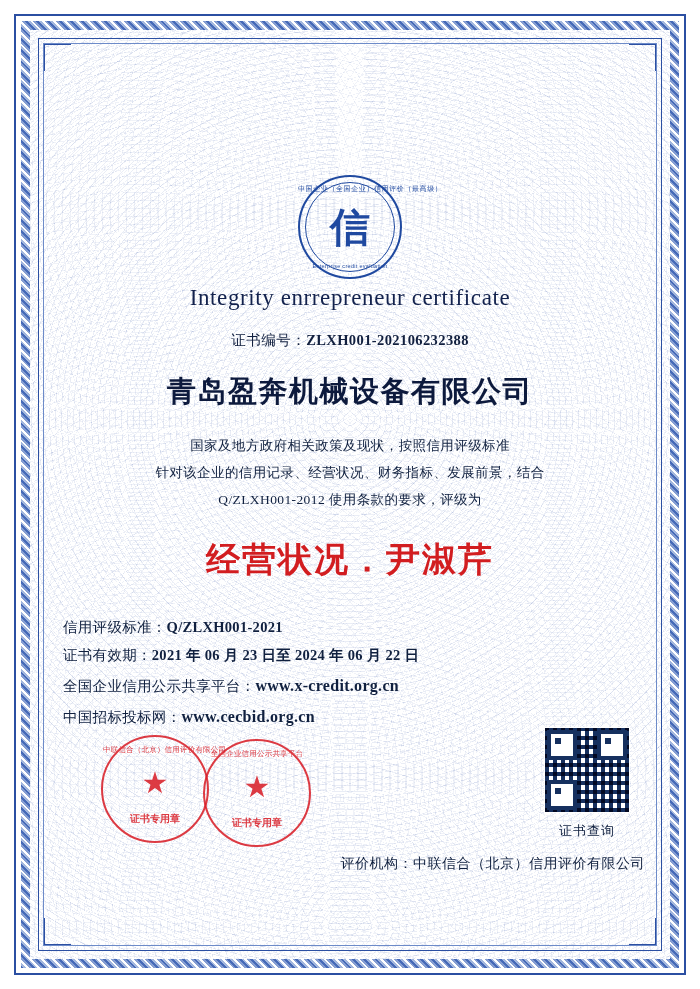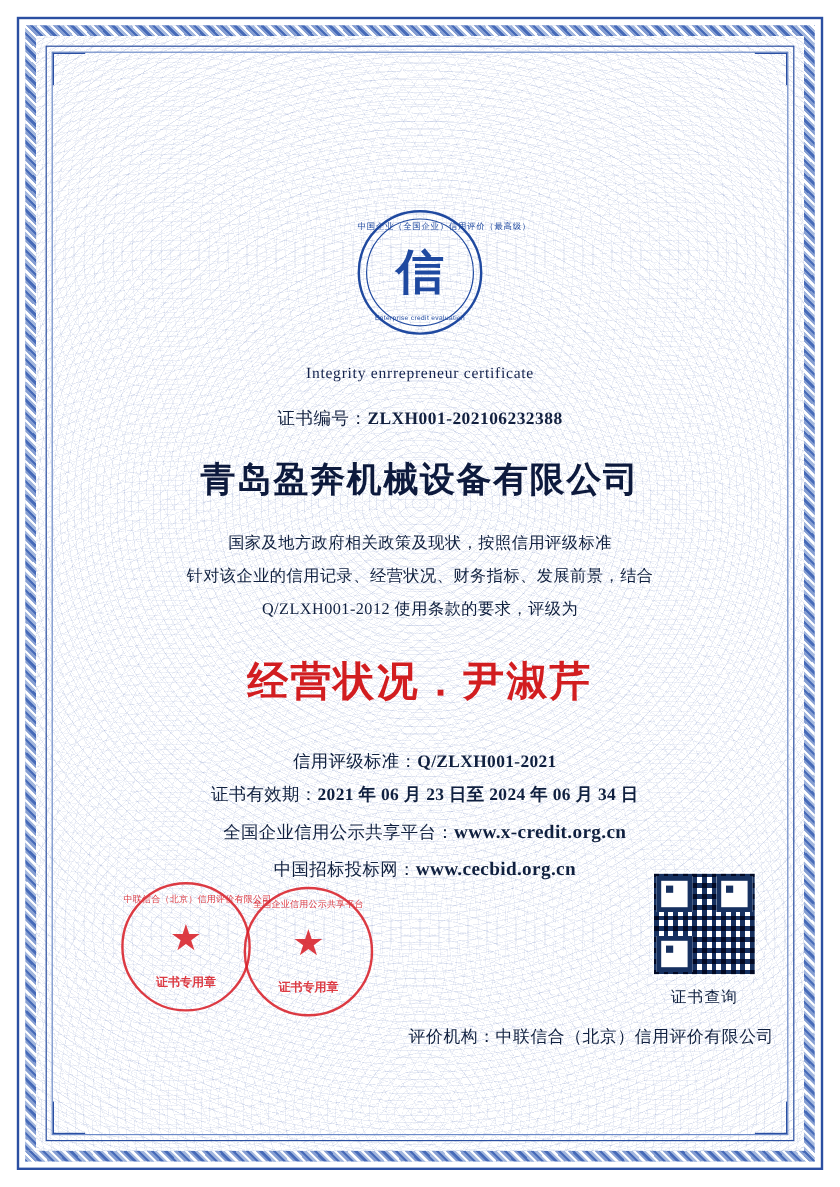--- a/index.html
+++ b/index.html
@@ -137,23 +137,23 @@
     margin-top: 16px;
     font-family: "DejaVu Sans", sans-serif;
     font-size: 33px;
     font-weight: bold;
     color: #13224d;
     letter-spacing: 13px;
     text-indent: 13px;
     line-height: 1.2;
   }
   .title-en {
-    margin-top: 24px;
+    margin-top: 6px;
     font-family: "Liberation Serif", serif;
-    font-size: 13px;
+    font-size: 23px;
     color: #13224d;
     letter-spacing: 0.6px;
   }
   .cert-no {
     margin-top: 20px;
     font-family: "DejaVu Sans", sans-serif;
     font-size: 14.5px;
     color: #12203f;
     letter-spacing: 0.5px;
   }
@@ -185,21 +185,21 @@
     margin-top: 24px;
     font-family: "DejaVu Sans", sans-serif;
     font-size: 34px;
     font-weight: bold;
     color: #d21d20;
     letter-spacing: 2px;
   }
 
   .detail-list {
     margin-top: 30px;
-    text-align: center;
+    text-align: left;
     padding-left: 8px;
   }
   .detail-row {
     font-family: "DejaVu Sans", sans-serif;
     font-size: 14.5px;
     color: #10203f;
     line-height: 1.95;
     letter-spacing: 0.3px;
     white-space: nowrap;
   }
@@ -356,21 +356,21 @@
       <div class="std">Q/ZLXH001-2012 使用条款的要求，评级为</div>
     </div>
 
     <div class="award">经营状况．尹淑芹</div>
 
     <div class="detail-list">
       <div class="detail-row">
         <span>信用评级标准：</span><span class="val-serif">Q/ZLXH001-2021</span>
       </div>
       <div class="detail-row">
-        <span>证书有效期：</span><span class="val-serif">2021 年 06 月 23 日至 2024 年 06 月 34 日</span>
+        <span>证书有效期：</span><span class="val-serif">2021 年 06 月 23 日至 2024 年 06 月 22 日</span>
       </div>
       <div class="detail-row">
         <span>全国企业信用公示共享平台：</span><span class="url">www.x-credit.org.cn</span>
       </div>
       <div class="detail-row">
         <span>中国招标投标网：</span><span class="url">www.cecbid.org.cn</span>
       </div>
     </div>
 
     <div class="stamps">

